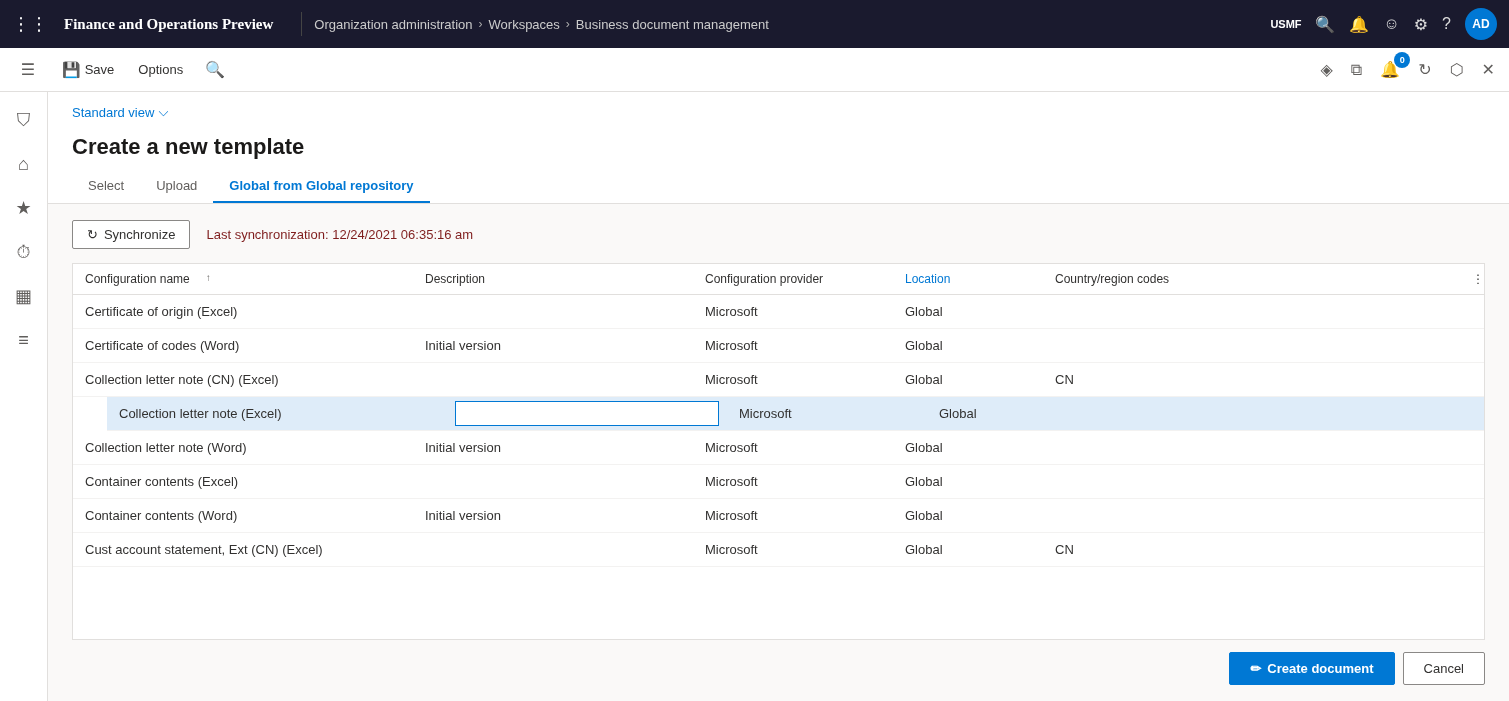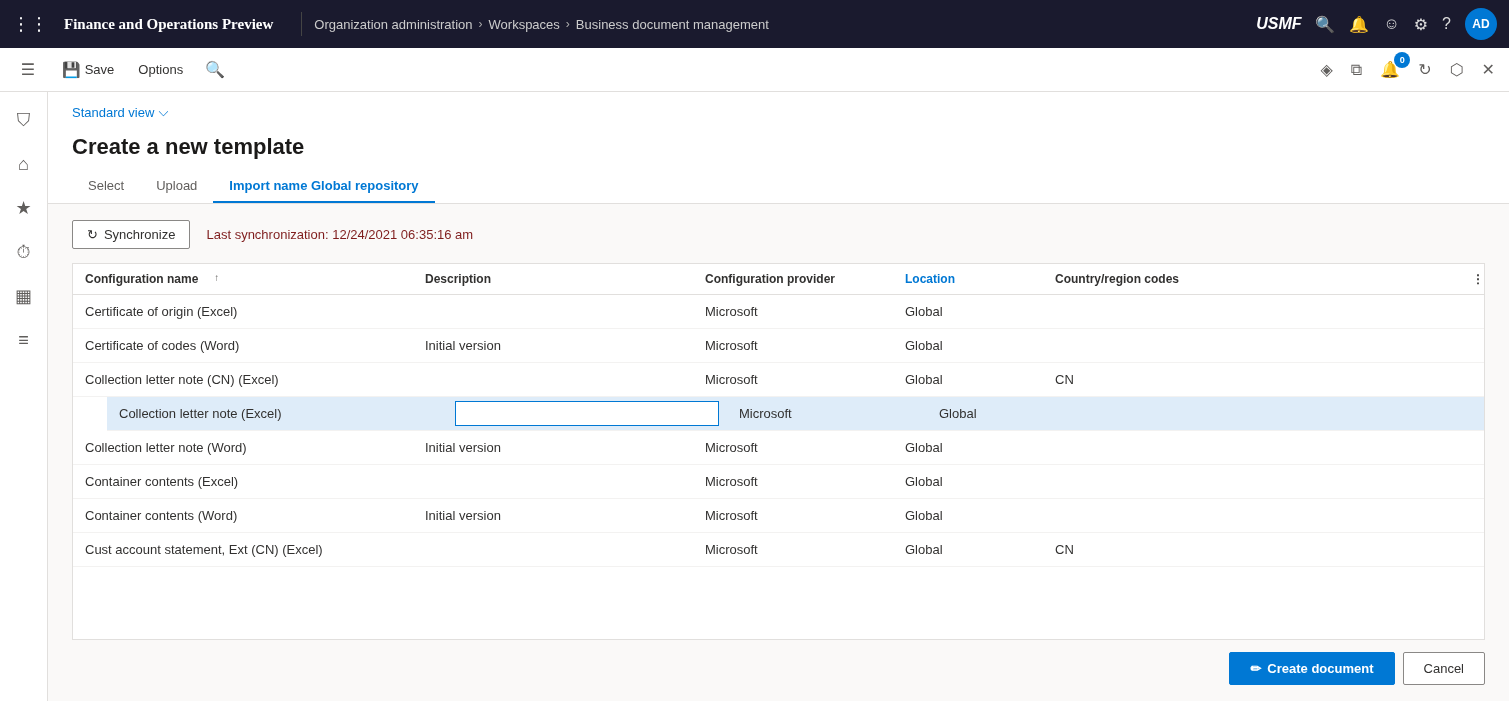--- a/index.html
+++ b/index.html
@@ -14,21 +14,21 @@
       padding: 0 12px;
       color: white;
       gap: 8px;
     }
     .top-nav .app-grid-icon { color: white; font-size: 18px; cursor: pointer; margin-right: 8px; }
     .top-nav .app-title { font-size: 15px; font-weight: 600; color: white; margin-right: 16px; white-space: nowrap; font-family: Liberation Serif, serif; }
     .breadcrumb { display: flex; align-items: center; color: #ccc; font-size: 13px; flex: 1; gap: 6px; }
     .breadcrumb span { color: #ccc; }
     .breadcrumb .chevron { color: #aaa; font-size: 12px; }
     .top-nav-right { display: flex; align-items: center; gap: 14px; color: white; margin-left: auto; }
-    .top-nav-right .company { font-size: 16px; font-weight: 600; font-style: italic; }
+    .top-nav-right .company { font-size: 11px; font-weight: 600; }
     .top-nav-right .icon-btn { font-size: 16px; cursor: pointer; color: #ddd; }
     .avatar { width: 32px; height: 32px; border-radius: 50%; background: #0078d4; display: flex; align-items: center; justify-content: center; font-size: 12px; font-weight: 700; color: white; }
 
     
     .command-bar {
       background: #ffffff;
       height: 44px;
       display: flex;
       align-items: center;
       padding: 0 8px;
@@ -113,21 +113,21 @@
     
     .table-container { flex: 1; border: 1px solid #e1dfdd; background: white; overflow: hidden; position: relative; }
     .table-header {
       display: grid;
       grid-template-columns: 340px 280px 200px 150px 1fr 24px;
       background: white;
       border-bottom: 1px solid #e1dfdd;
       padding: 0;
     }
     .th {
-      padding: 8px 12px; font-size: 12px; font-weight: 700; color: #323130;
+      padding: 8px 12px; font-size: 12px; font-weight: 400; color: #323130;
       display: flex; align-items: flex-start; gap: 16px; border-right: none;
     }
     .th.sortable { cursor: pointer; }
     .th .sort-icon { color: #605e5c; font-size: 10px; }
     .th.accent { color: #0078d4; }
 
     .table-row {
       display: grid;
       grid-template-columns: 340px 280px 200px 150px 1fr 24px;
       border-bottom: 1px solid #f3f2f1;
@@ -227,21 +227,21 @@
 
     <div class="page-header">
       <div class="view-selector">
         <span>Standard view</span>
         <span>⌵</span>
       </div>
       <div class="page-title">Create a new template</div>
       <div class="tabs">
         <button class="tab">Select</button>
         <button class="tab">Upload</button>
-        <button class="tab active">Import name Global repository</button>
+        <button class="tab active">Global from Global repository</button>
       </div>
     </div>
 
     <div class="content-body">
 
       <div class="sync-bar">
         <button class="sync-btn">
           <span>↻</span>
           <span>Synchronize</span>
         </button>

